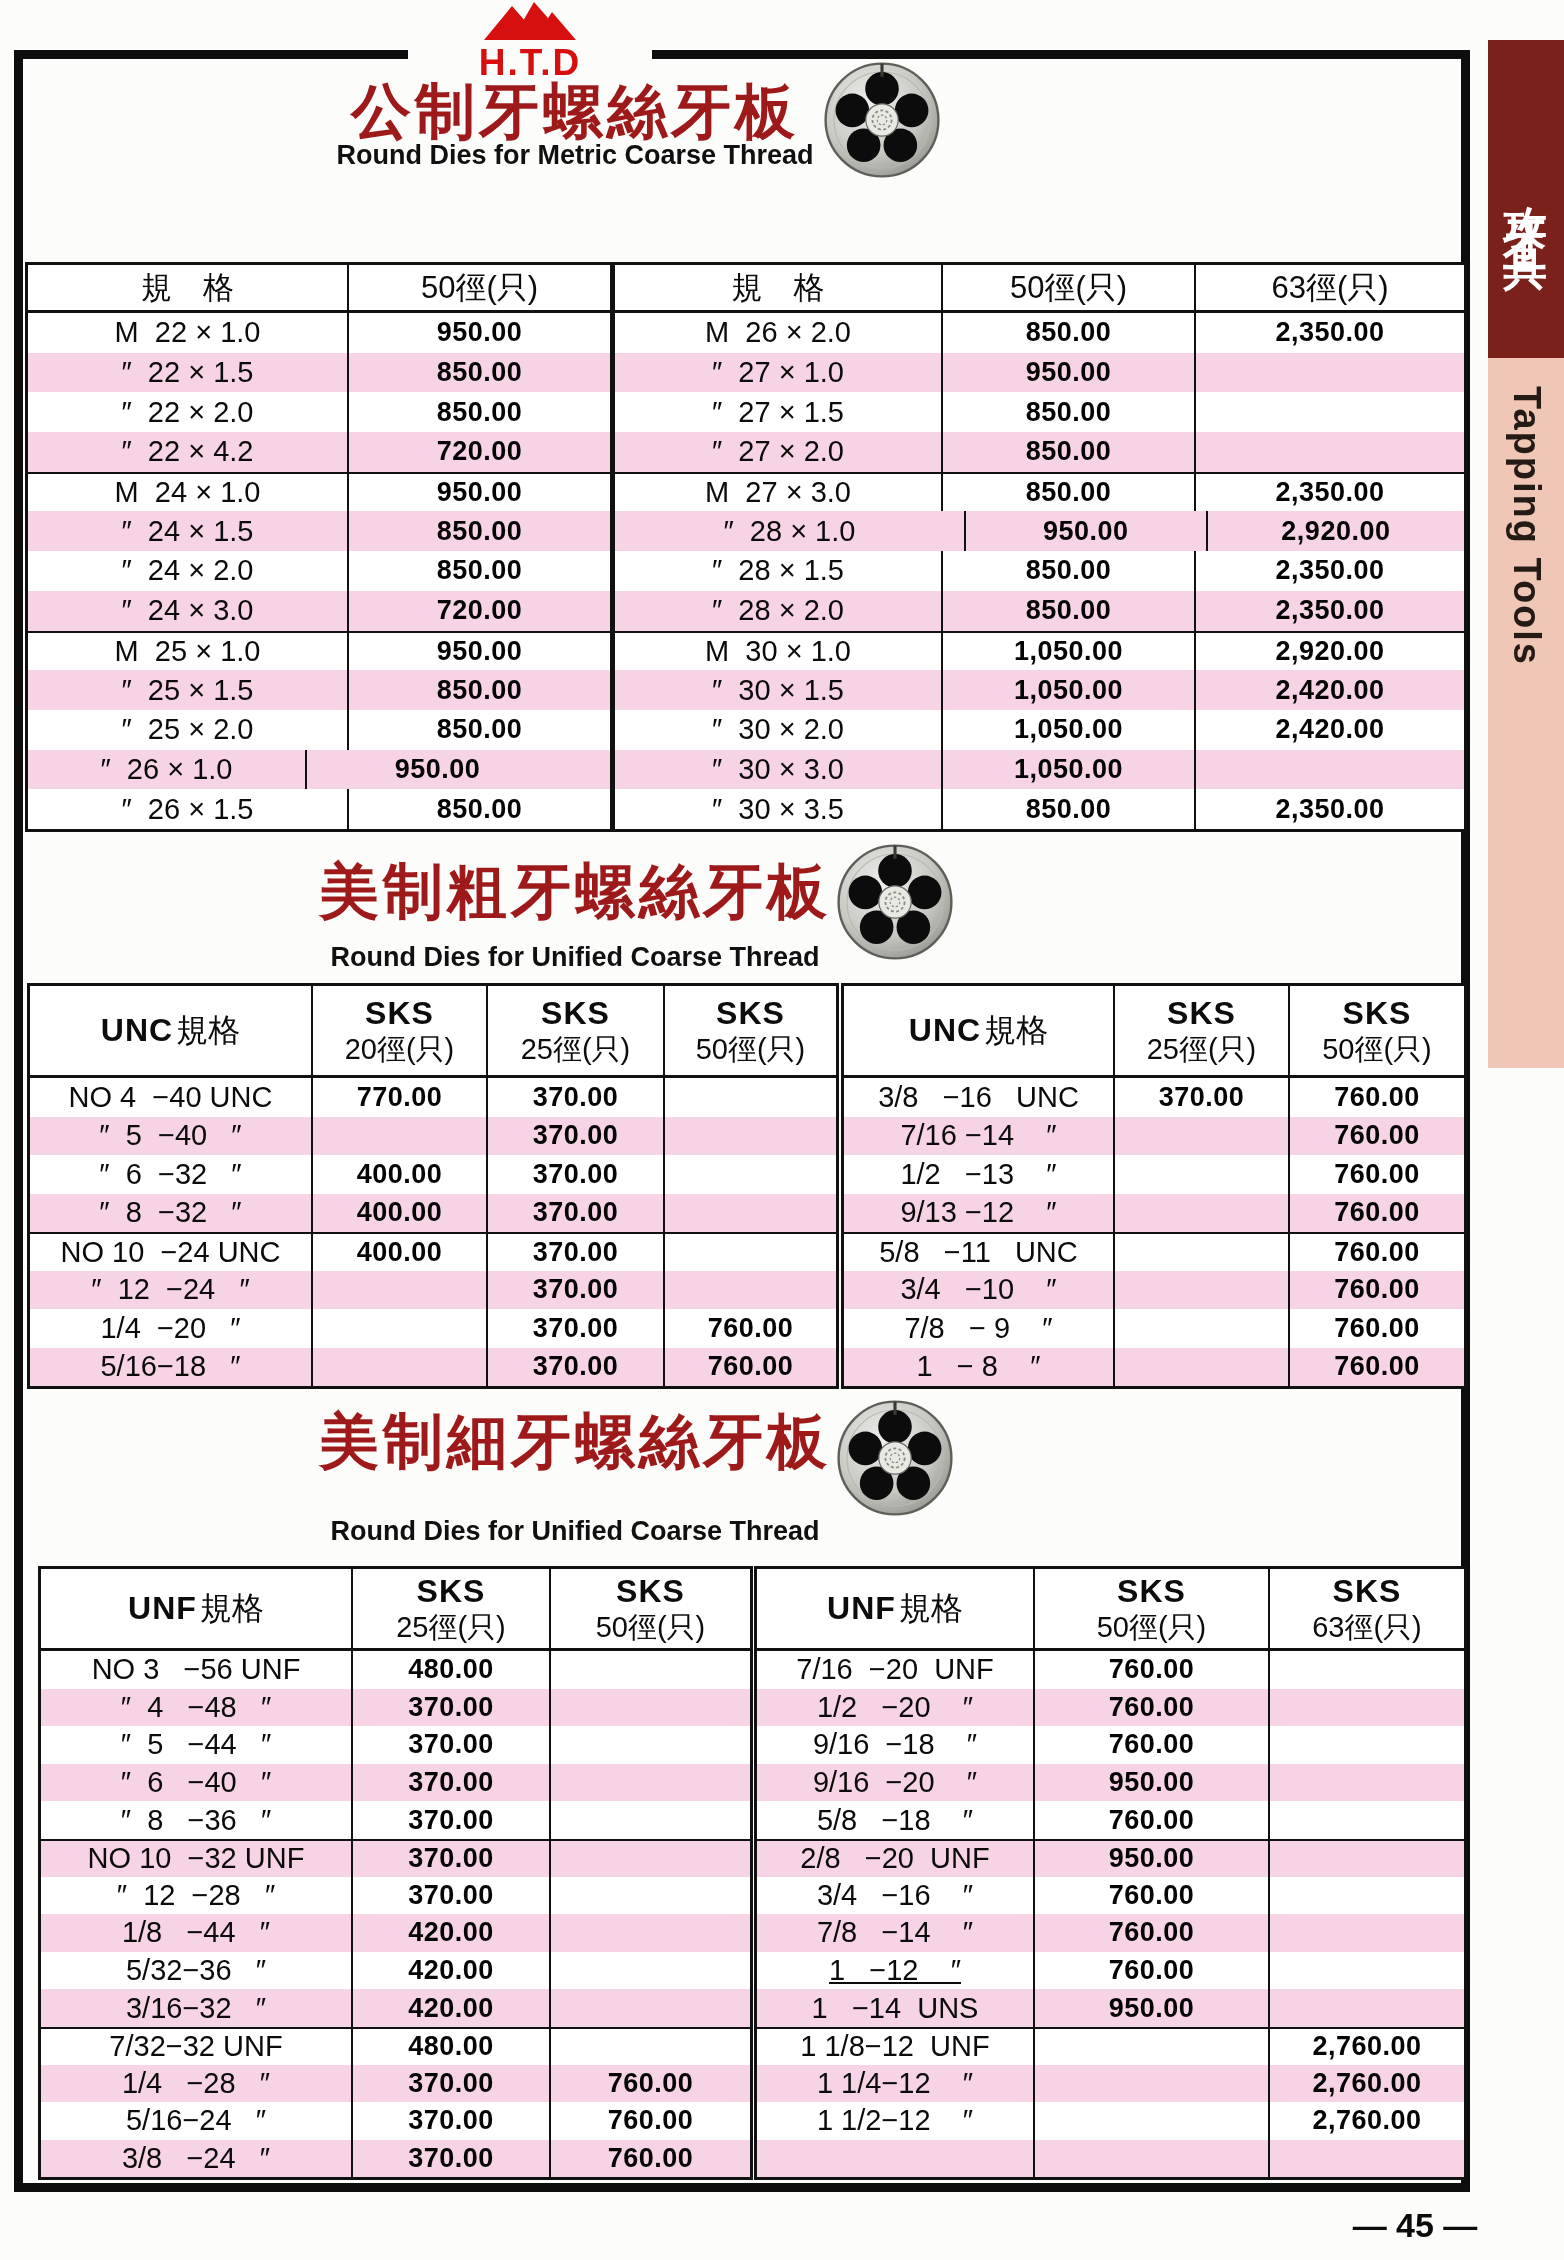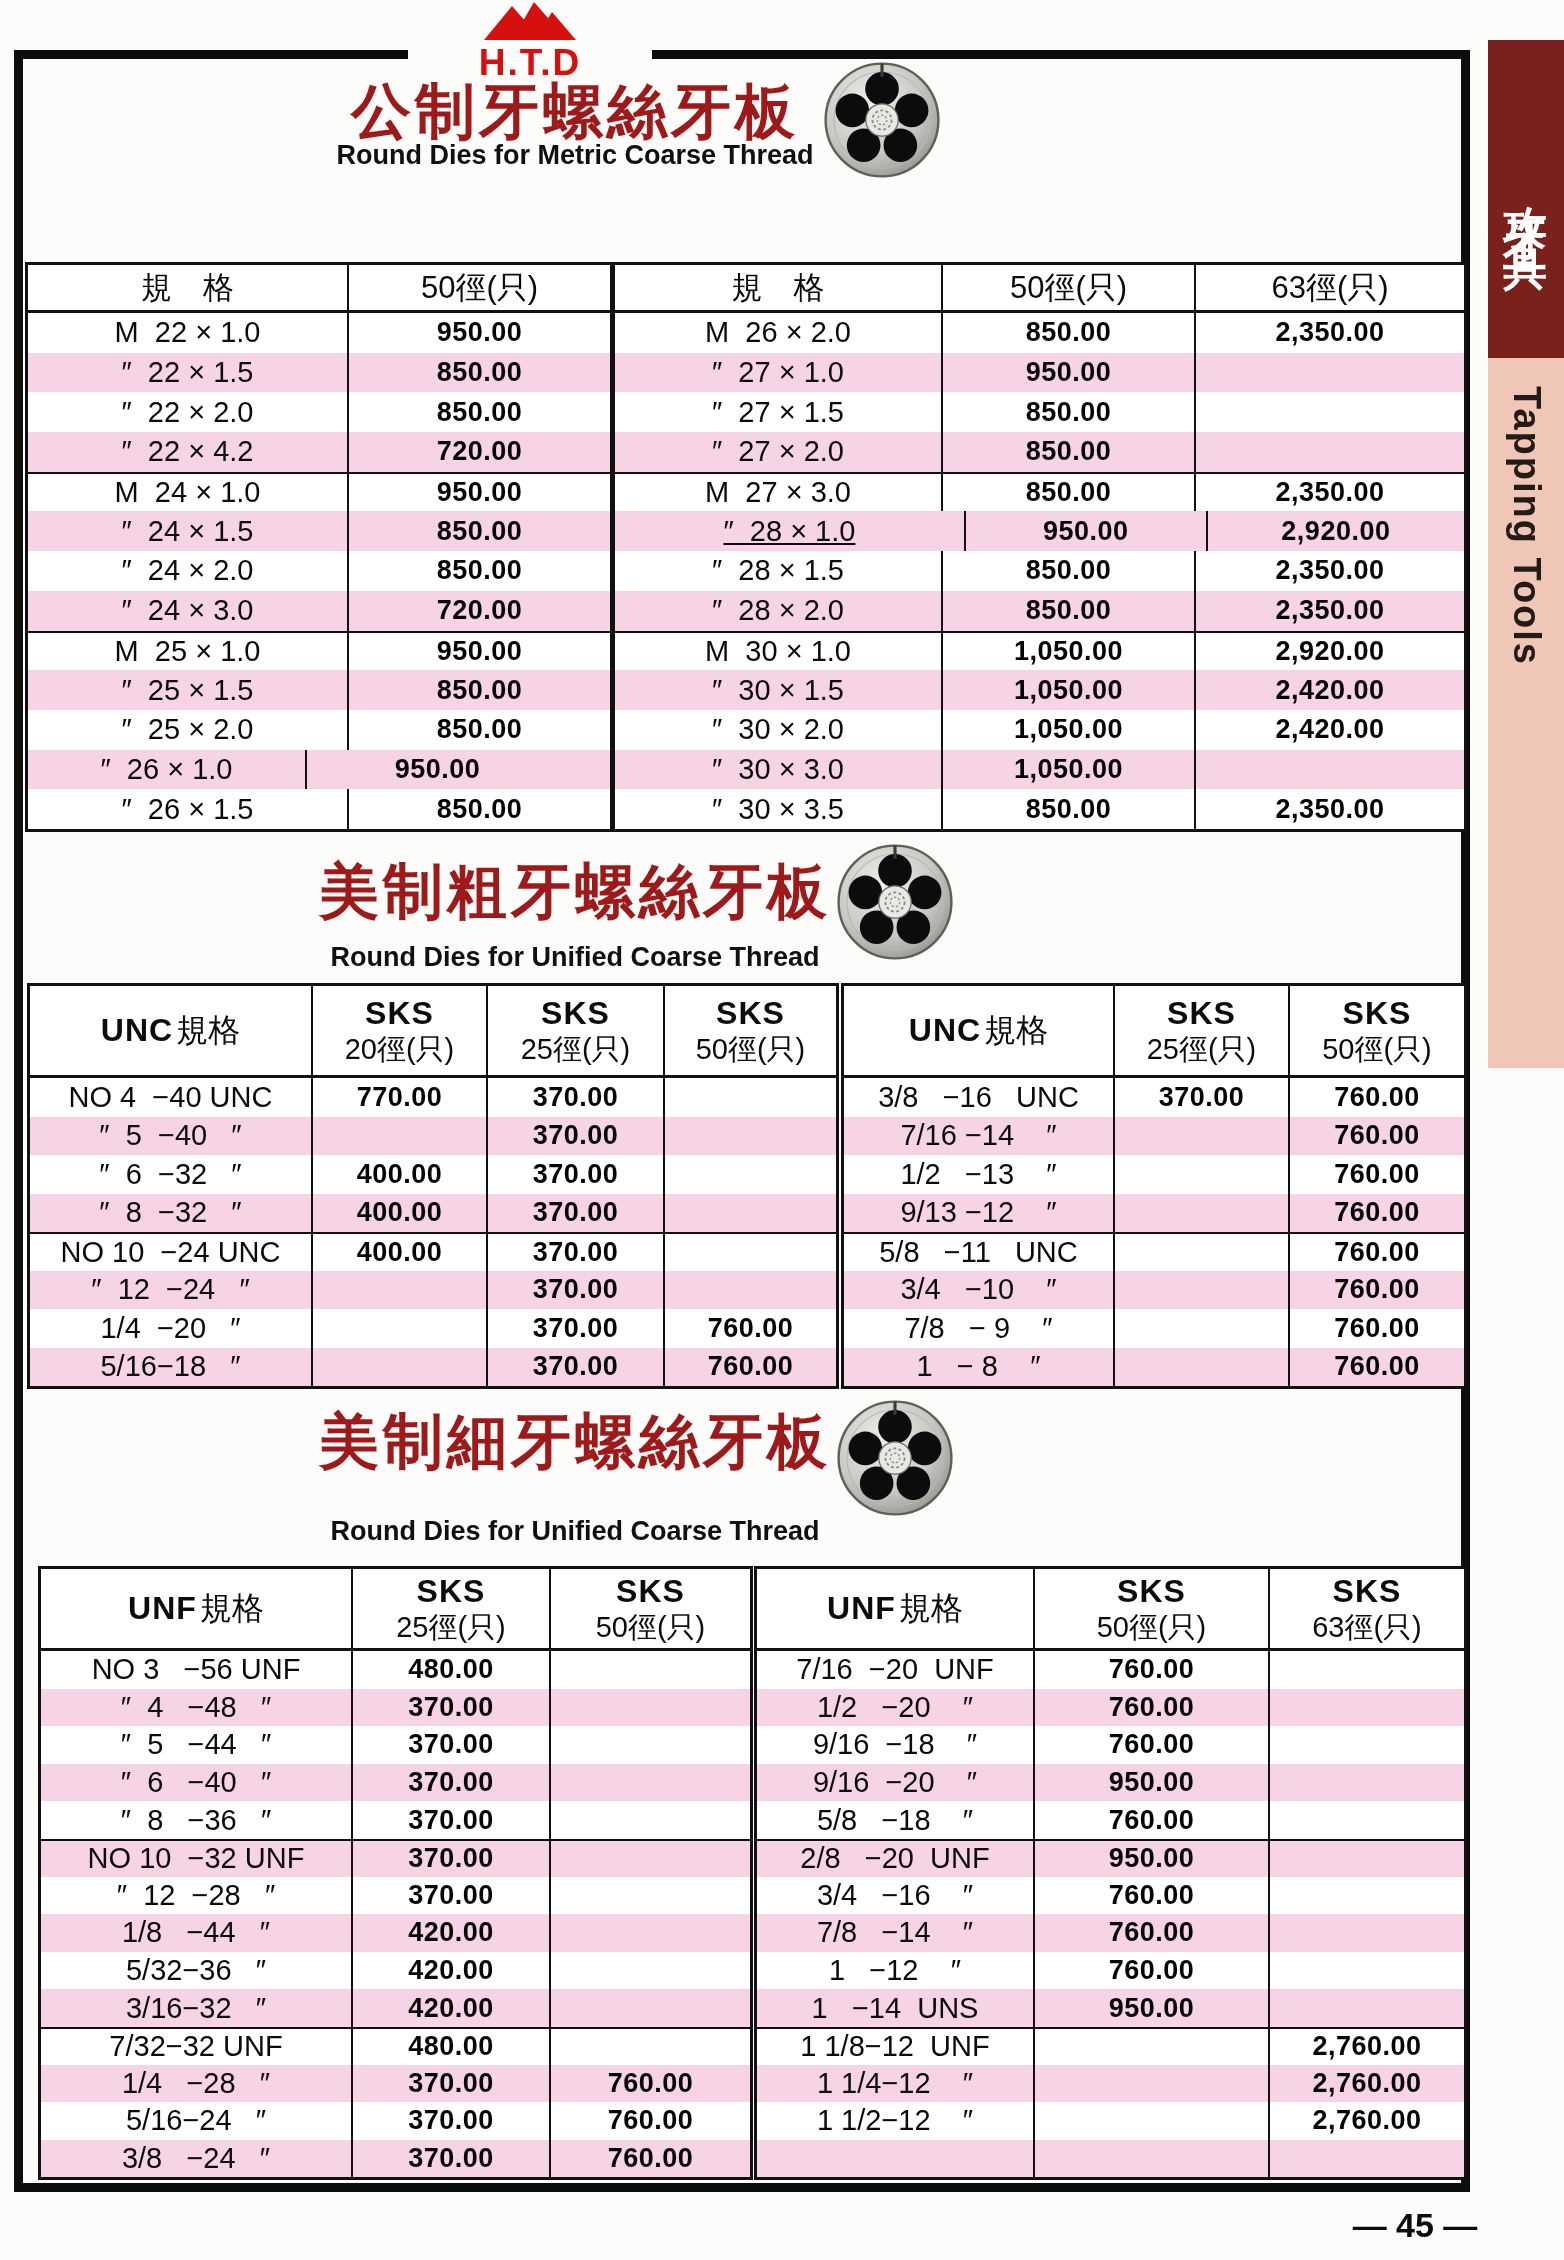--- a/index.html
+++ b/index.html
@@ -208,21 +208,21 @@
         <div class="cell spec" style="width: 328px;">″  27 × 2.0</div>
         <div class="cell val" style="width: 253px;">850.00</div>
         <div class="cell val" style="width: 268px;"></div>
       </div>
       <div class="row sep">
         <div class="cell spec" style="width: 328px;">M  27 × 3.0</div>
         <div class="cell val" style="width: 253px;">850.00</div>
         <div class="cell val" style="width: 268px;">2,350.00</div>
       </div>
       <div class="row pink">
-        <div class="cell spec" style="width: 367px; text-decoration: underline;">″  28 × 1.0</div>
+        <div class="cell spec" style="width: 367px;">″  28 × 1.0</div>
         <div class="cell val" style="width: 253px;">950.00</div>
         <div class="cell val" style="width: 268px;">2,920.00</div>
       </div>
       <div class="row">
         <div class="cell spec" style="width: 328px;">″  28 × 1.5</div>
         <div class="cell val" style="width: 253px;">850.00</div>
         <div class="cell val" style="width: 268px;">2,350.00</div>
       </div>
       <div class="row pink">
         <div class="cell spec" style="width: 328px;">″  28 × 2.0</div>
@@ -560,21 +560,21 @@
         <div class="cell spec" style="width: 278px;">3/4   −16    ″</div>
         <div class="cell val" style="width: 235px;">760.00</div>
         <div class="cell val" style="width: 194px;"></div>
       </div>
       <div class="row pink">
         <div class="cell spec" style="width: 278px;">7/8   −14    ″</div>
         <div class="cell val" style="width: 235px;">760.00</div>
         <div class="cell val" style="width: 194px;"></div>
       </div>
       <div class="row">
-        <div class="cell spec" style="width: 278px;">1   −12    ″</div>
+        <div class="cell spec" style="width: 278px; text-decoration: underline;">1   −12    ″</div>
         <div class="cell val" style="width: 235px;">760.00</div>
         <div class="cell val" style="width: 194px;"></div>
       </div>
       <div class="row pink">
         <div class="cell spec" style="width: 278px;">1   −14  UNS</div>
         <div class="cell val" style="width: 235px;">950.00</div>
         <div class="cell val" style="width: 194px;"></div>
       </div>
       <div class="row sep">
         <div class="cell spec" style="width: 278px;">1 1/8−12  UNF</div>

